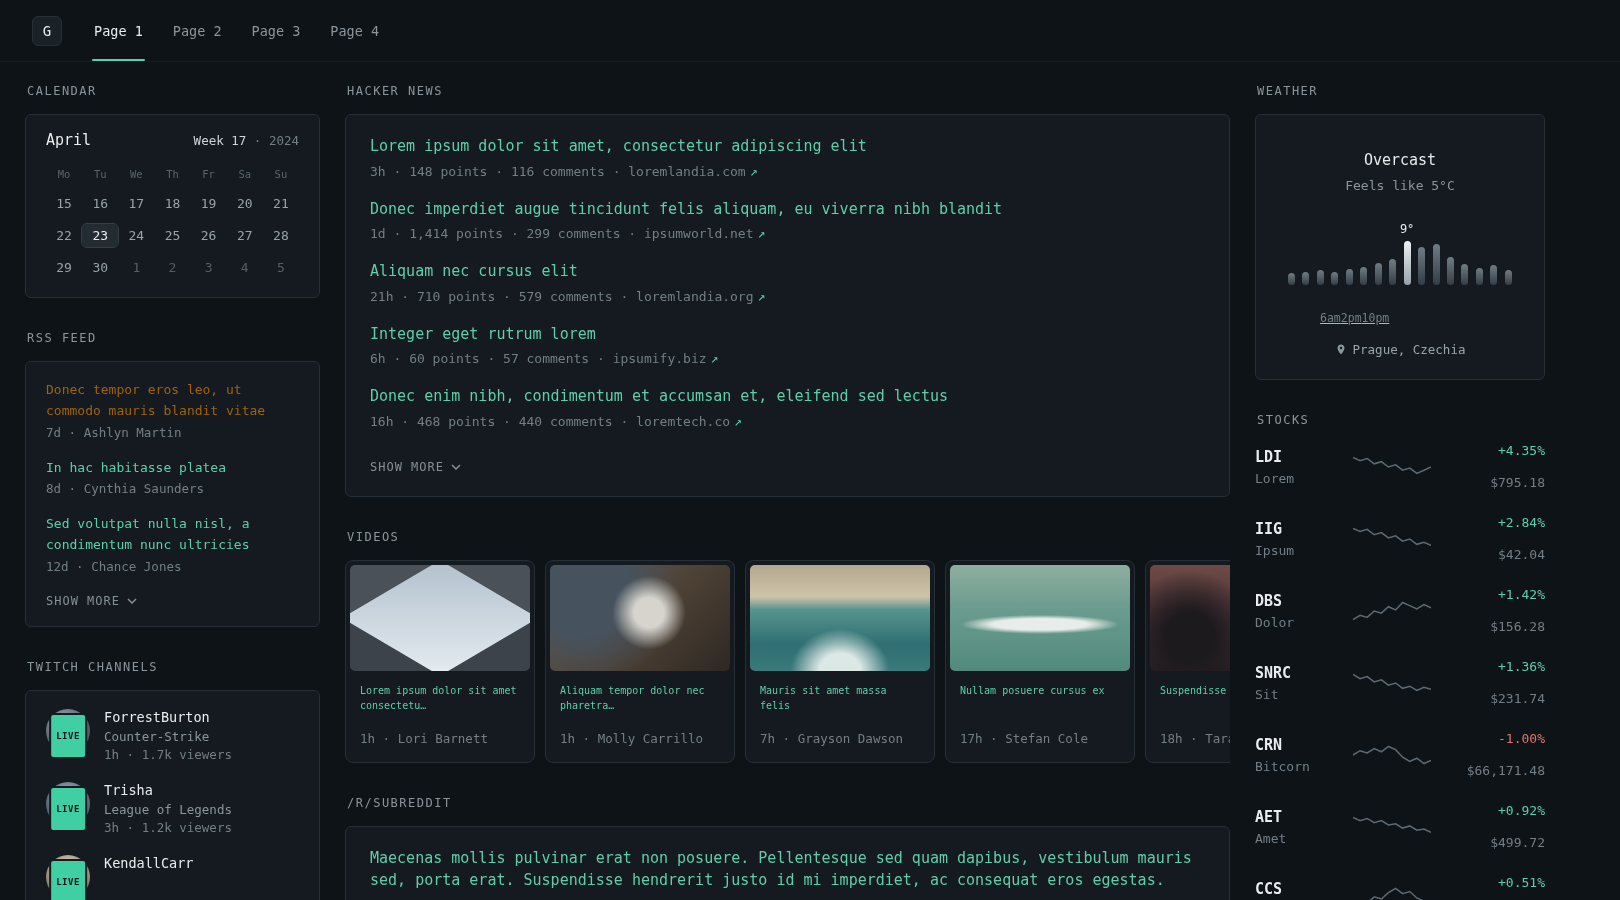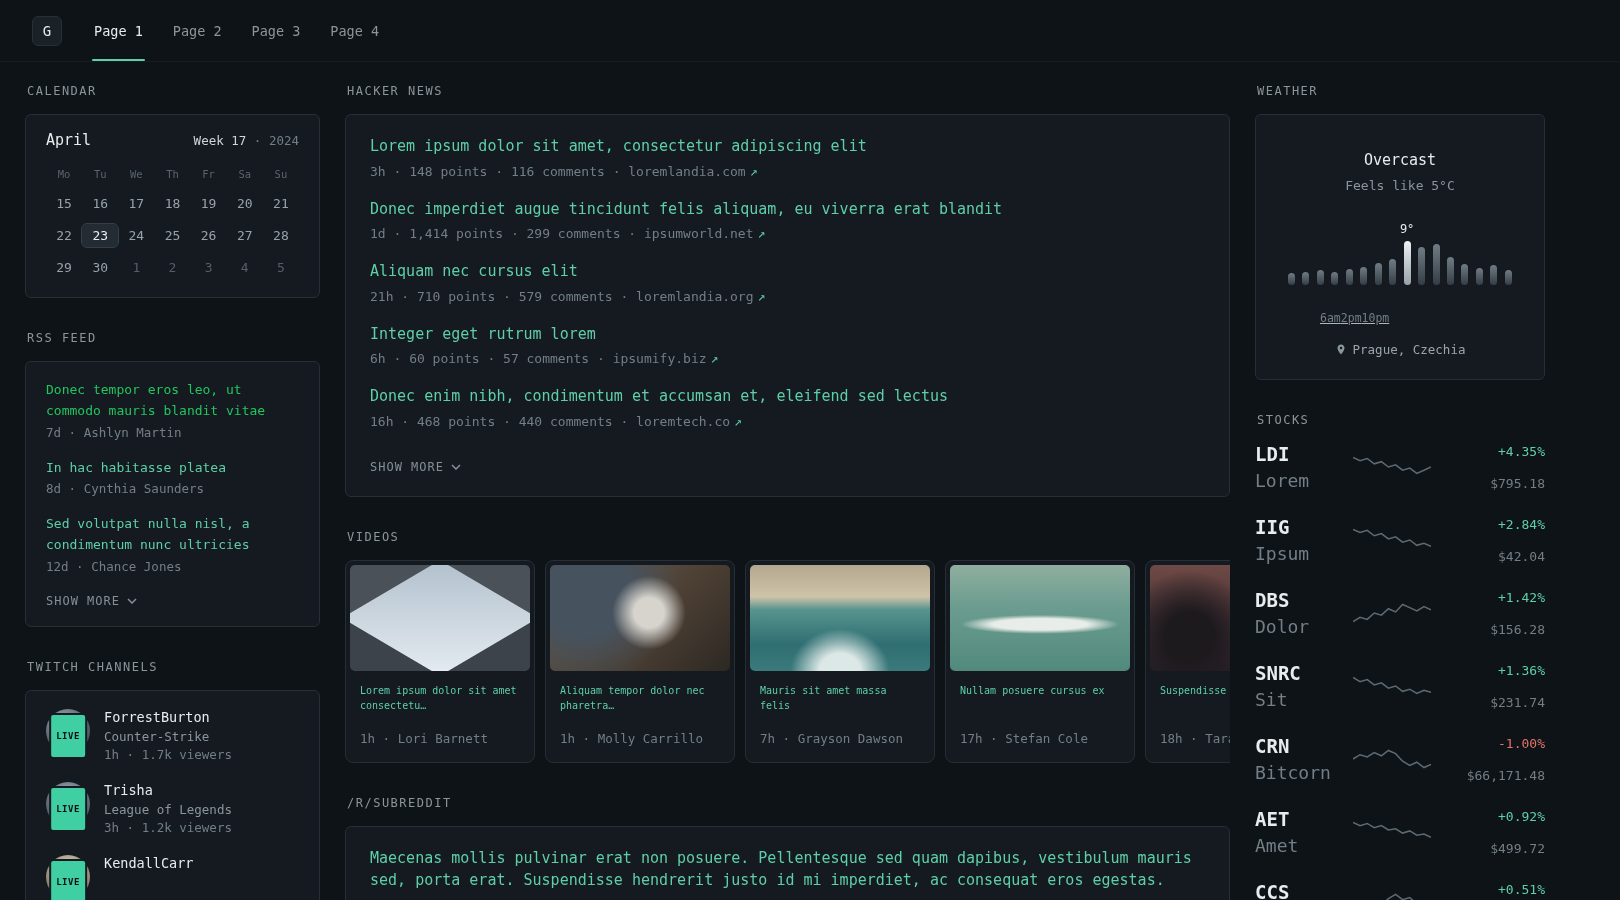--- a/index.html
+++ b/index.html
@@ -40,21 +40,21 @@
   .cal-grid{display:grid;grid-template-columns:repeat(7,1fr);row-gap:9px;text-align:center;margin-top:16px;}
   .dn{font-size:10.5px;color:var(--t5);padding:3px 0;}
   .dd{font-size:13px;color:#98a2a9;padding:4px 0;border-radius:5px;}
   .dd.cur{background:#232b33;outline:1px solid #353f48;color:var(--t1);}
   .dd.dim{color:#545e66;}
 
   
   .rss-card{padding:18px 20px;}
   .rss-item{margin-bottom:18px;cursor:pointer;}
   .rss-title{font-size:13px;line-height:1.6;color:var(--accent);}
-  .rss-title.read{color:#22c55e;}
+  .rss-title.read{color:#a16207;}
   .rss-item .meta{margin-top:3px;}
 
   .show-more{display:inline-flex;align-items:center;gap:7px;background:none;border:none;color:#848f96;
              font-family:inherit;font-size:12px;letter-spacing:1px;cursor:pointer;padding:0;margin-top:2px;}
 
   
   .twitch-card{padding:18px 20px;}
   .chan{display:flex;align-items:flex-start;margin-bottom:20px;cursor:pointer;}
   .av-wrap{position:relative;margin-right:14px;flex:none;}
   .avatar{width:44px;height:44px;border-radius:50%;}
@@ -113,22 +113,22 @@
   .bar.hl{background:linear-gradient(180deg,#eef2f4,#97a1a8);}
   .bar-label{position:absolute;bottom:100%;left:50%;transform:translateX(-50%);margin-bottom:5px;font-size:12px;color:var(--t1);white-space:nowrap;}
   .w-times{display:flex;justify-content:flex-start;padding:0 34px 0 44px;margin-top:26px;text-decoration:underline;}
   .w-time{font-size:11.5px;color:var(--t4);}
   .w-loc{margin-top:17px;display:flex;align-items:center;justify-content:center;gap:6px;color:#9aa4ab;font-size:12.5px;}
   .w-loc svg{color:var(--t3);}
 
   
   .stock-row{display:flex;align-items:center;margin-bottom:25px;cursor:pointer;}
   .s-left{width:98px;flex:none;}
-  .s-ticker{font-size:19px;font-weight:bold;color:var(--t1);}
-  .s-name{font-size:18px;color:var(--t4);margin-top:5px;}
+  .s-ticker{font-size:15px;font-weight:bold;color:var(--t1);}
+  .s-name{font-size:13px;color:var(--t4);margin-top:5px;}
   .spark{flex:none;width:78px;height:32px;}
   .spark polyline{stroke:#5d6a73;stroke-width:1.4;fill:none;}
   .s-right{flex:1;text-align:right;}
   .s-change{font-size:13px;}
   .s-change.up{color:var(--accent);}
   .s-change.down{color:var(--red);}
   .s-price{font-size:13px;color:var(--t4);margin-top:17px;}
 </style>
 </head>
 <body>
@@ -305,21 +305,21 @@
       <div class="card post-card">
         
           <article class="post-item">
             <a class="post-title">Lorem ipsum dolor sit amet, consectetur adipiscing elit</a>
             <div class="meta">
               <span>3h · 148 points · 116 comments · </span><span class="domain"><span>loremlandia.com</span><span class="ext">↗</span></span>
             </div>
           </article>
         
           <article class="post-item">
-            <a class="post-title">Donec imperdiet augue tincidunt felis aliquam, eu viverra erat blandit</a>
+            <a class="post-title">Donec imperdiet augue tincidunt felis aliquam, eu viverra nibh blandit</a>
             <div class="meta">
               <span>1d · 1,414 points · 299 comments · </span><span class="domain"><span>ipsumworld.net</span><span class="ext">↗</span></span>
             </div>
           </article>
         
           <article class="post-item">
             <a class="post-title">Aliquam nec cursus elit</a>
             <div class="meta">
               <span>21h · 710 points · 579 comments · </span><span class="domain"><span>loremlandia.org</span><span class="ext">↗</span></span>
             </div>

